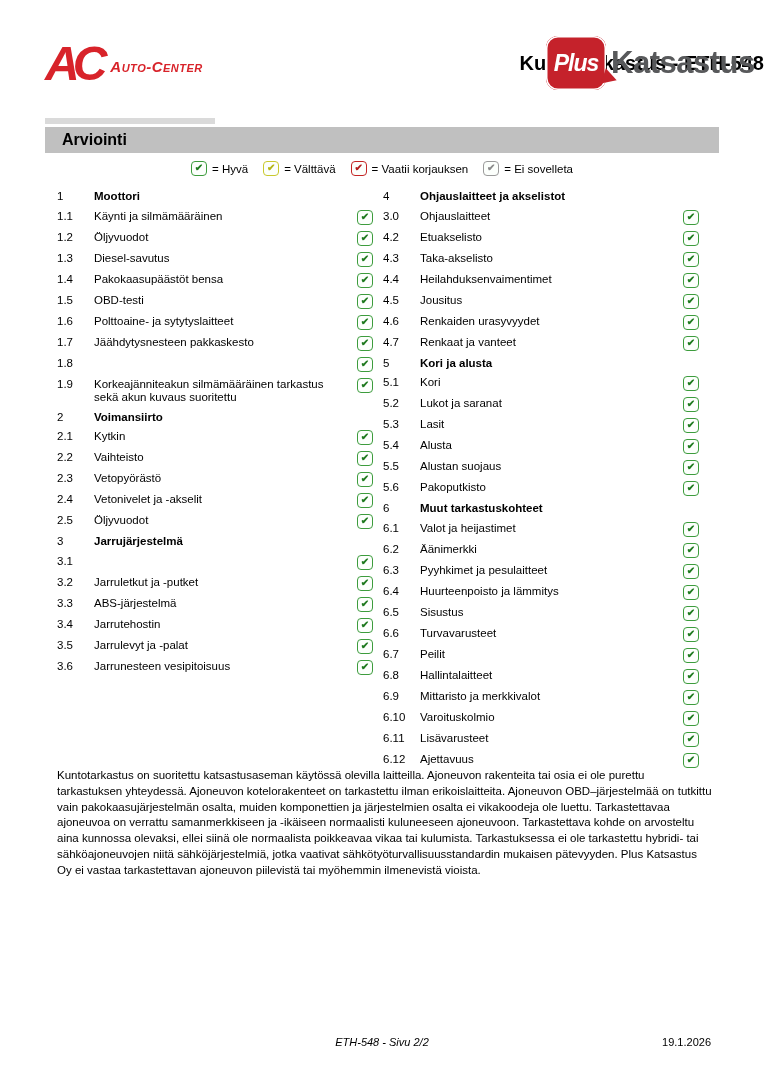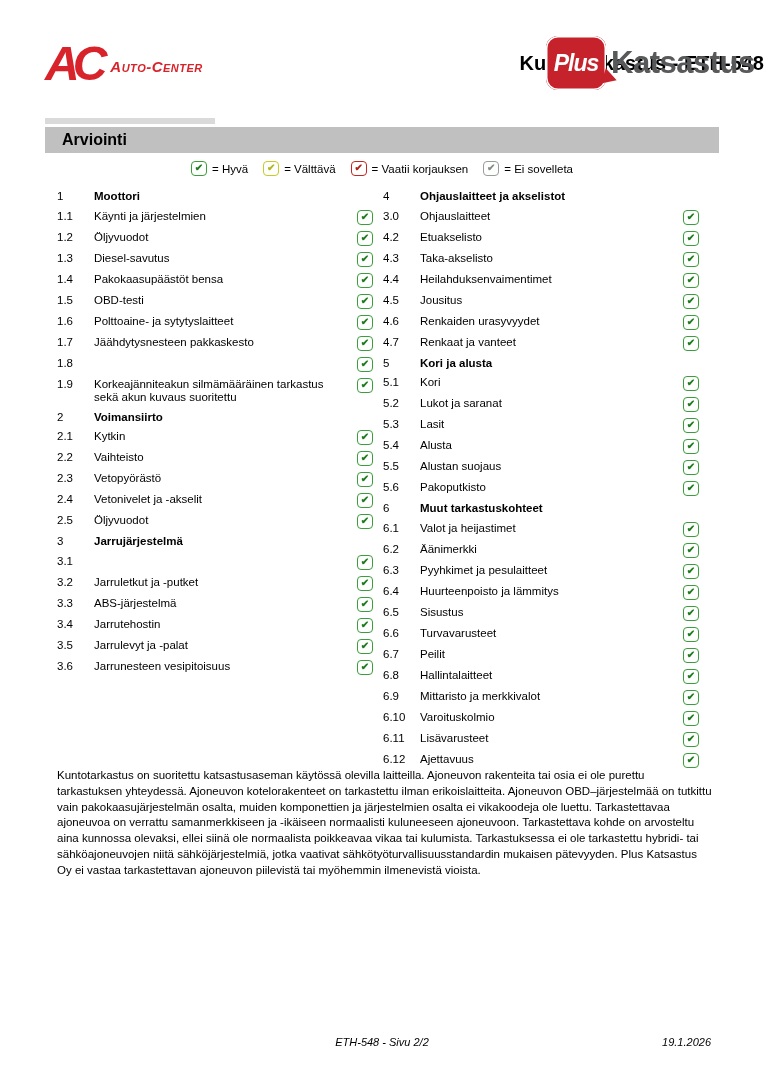--- a/index.html
+++ b/index.html
@@ -44,21 +44,21 @@
   .col-right { left:383px; }
   .row { display:flex; align-items:flex-start; margin-bottom:6px; font-size:11.5px; }
   .row .num { width:37px; flex:0 0 auto; line-height:13.6px; }
   .row .lab { flex:1 1 auto; line-height:13.6px; padding-right:10px; }
   .row.hdr .lab { font-weight:bold; }
   .row .chk { margin-left:auto; }
   
   .disclaimer { position:absolute; left:57px; top:768px; width:655px; font-size:11.5px; line-height:15.8px; text-align:left; }
   
   .footer-center { position:absolute; left:57px; right:57px; top:1036px; text-align:center; font-size:11px; font-style:italic; }
-  .footer-date { position:absolute; right:53px; top:1036px; font-size:11px; font-style:italic; }
+  .footer-date { position:absolute; right:53px; top:1036px; font-size:11px; }
 </style>
 </head>
 <body>
 
 <div class="page">
 
   <div class="ac-logo">
     <span class="ac-mono">AC</span>
     <span class="ac-text">Auto-Center</span>
   </div>
@@ -97,21 +97,21 @@
       </span>
     </div>
 
   <div class="col col-left" id="col-left">
       <div class="row hdr">
         <span class="num">1</span>
         <span class="lab">Moottori</span>
       </div>
       <div class="row">
         <span class="num">1.1</span>
-        <span class="lab">Käynti ja järjestelmien</span>
+        <span class="lab">Käynti ja silmämääräinen</span>
         <span class="chk" style="border-color: rgb(61, 156, 61); color: rgb(31, 122, 31);">✔</span>
       </div>
       <div class="row">
         <span class="num">1.2</span>
         <span class="lab">Öljyvuodot</span>
         <span class="chk" style="border-color: rgb(61, 156, 61); color: rgb(31, 122, 31);">✔</span>
       </div>
       <div class="row">
         <span class="num">1.3</span>
         <span class="lab">Diesel-savutus</span>

